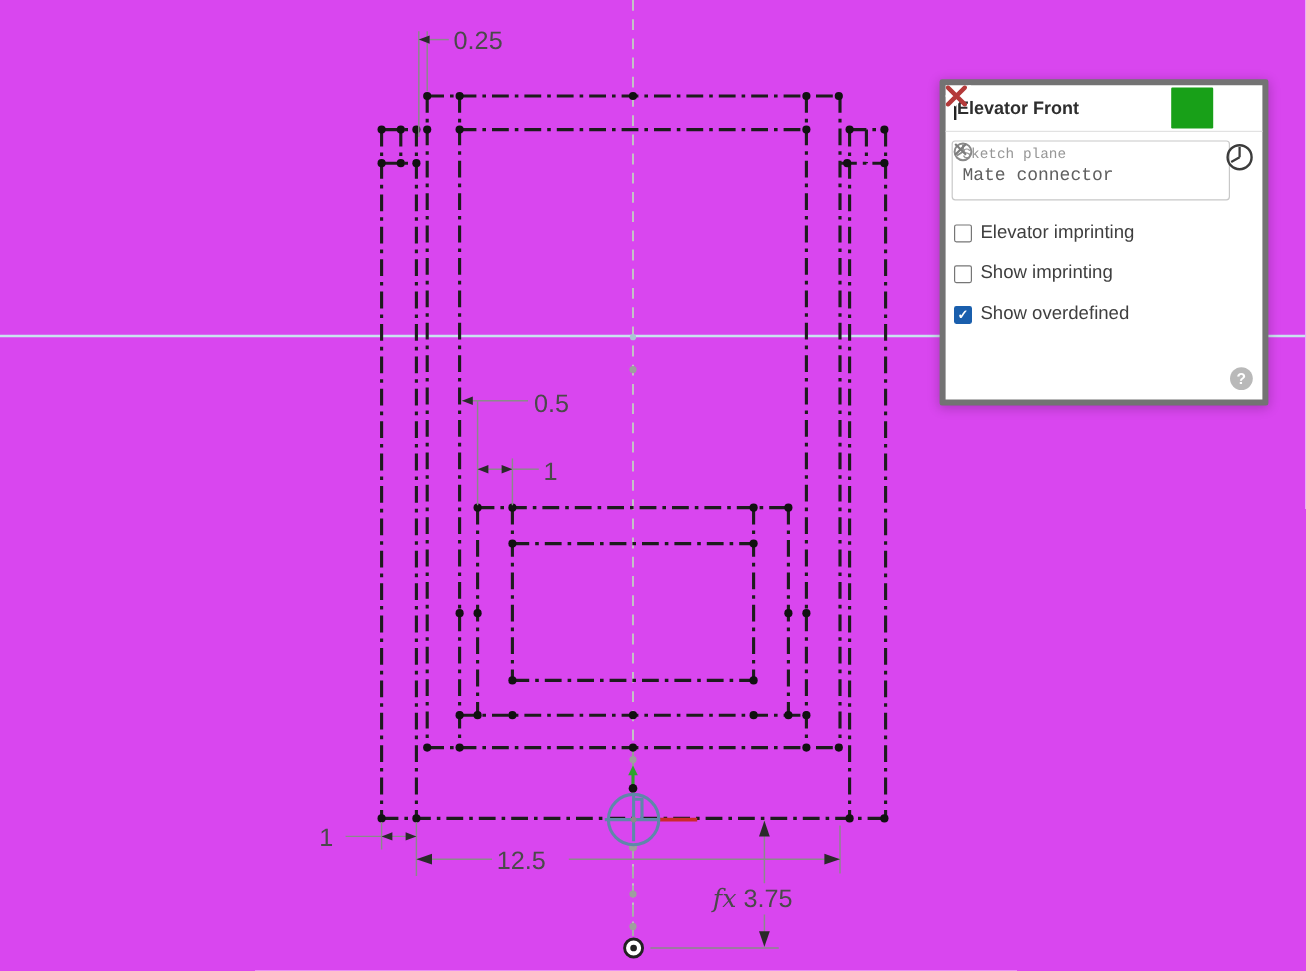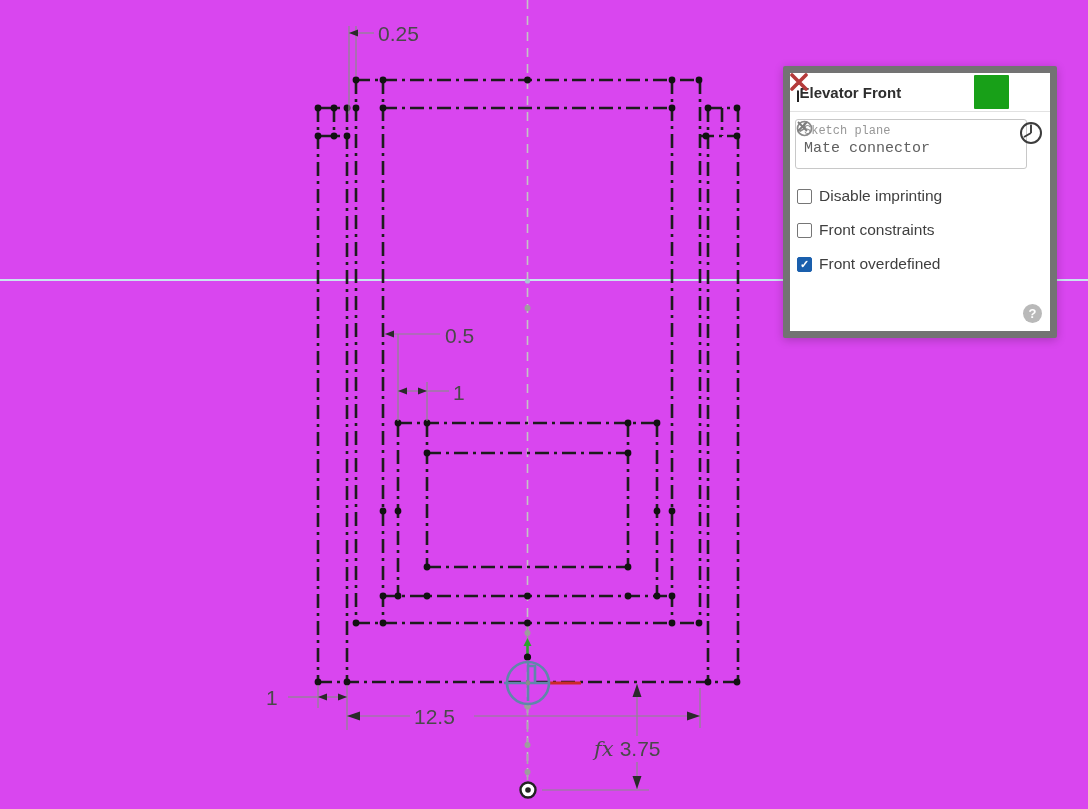--- a/index.html
+++ b/index.html
@@ -2,21 +2,21 @@
 <html><head>
 <meta charset="utf-8">
 <style>
   html,body{margin:0;padding:0;background:#fff;}
   .viewport{position:relative;width:1088px;height:809px;overflow:hidden;background:#d946ef;
             font-family:"Liberation Sans",sans-serif;}
   .viewport svg{position:absolute;left:0;top:0;}
 
   
   .panel{position:absolute;left:783px;top:66px;width:274px;height:272px;background:#fff;
-         border:7px solid #737373;border-radius:2px;box-shadow:0 2px 10px rgba(0,0,0,.22);
+         border:5px solid #737373;border-radius:2px;box-shadow:0 2px 10px rgba(0,0,0,.22);
          box-sizing:border-box;color:#3d3d3d;}
   .panel-header{position:relative;height:38px;display:flex;align-items:center;
                 border-bottom:1px solid #e2e2e2;}
   .title-wrap{flex:1;display:flex;align-items:center;padding-left:7px;min-width:0;}
   .caret{width:1.5px;height:20px;background:#222;margin-right:1px;}
   .panel-title{font-size:15px;font-weight:700;color:#2e2e2e;white-space:nowrap;}
   .btn-confirm{width:35px;height:34px;border:none;border-radius:1px;display:flex;
                align-items:center;justify-content:center;cursor:pointer;margin-right:9px;}
   .btn-cancel{width:26px;height:26px;background:transparent;border:none;display:flex;
               align-items:center;justify-content:center;cursor:pointer;margin-right:6px;}
@@ -251,27 +251,27 @@
     <span class="mc-indicator">
       <svg width="24" height="24" viewBox="0 0 24 24">
         <circle cx="12" cy="12" r="10" stroke="#3c3c3c" stroke-width="2" fill="none"></circle>
         <path d="M12,12 L12,3.5 M12,12 L5,16" stroke="#3c3c3c" stroke-width="1.9" fill="none"></path>
       </svg>
     </span>
 
     <div class="opts">
       <div class="opt-row">
         <span class="cb"></span>
-        <span class="opt-label">Disable imprinting</span>
+        <span class="opt-label">Elevator imprinting</span>
       </div>
       <div class="opt-row">
         <span class="cb"></span>
-        <span class="opt-label">Front constraints</span>
+        <span class="opt-label">Show imprinting</span>
       </div>
       <div class="opt-row">
         <span class="cb checked"></span>
-        <span class="opt-label">Front overdefined</span>
+        <span class="opt-label">Show overdefined</span>
       </div>
     </div>
 
     <div class="help">?</div>
   </div>
 </div>
 
 </body></html>

